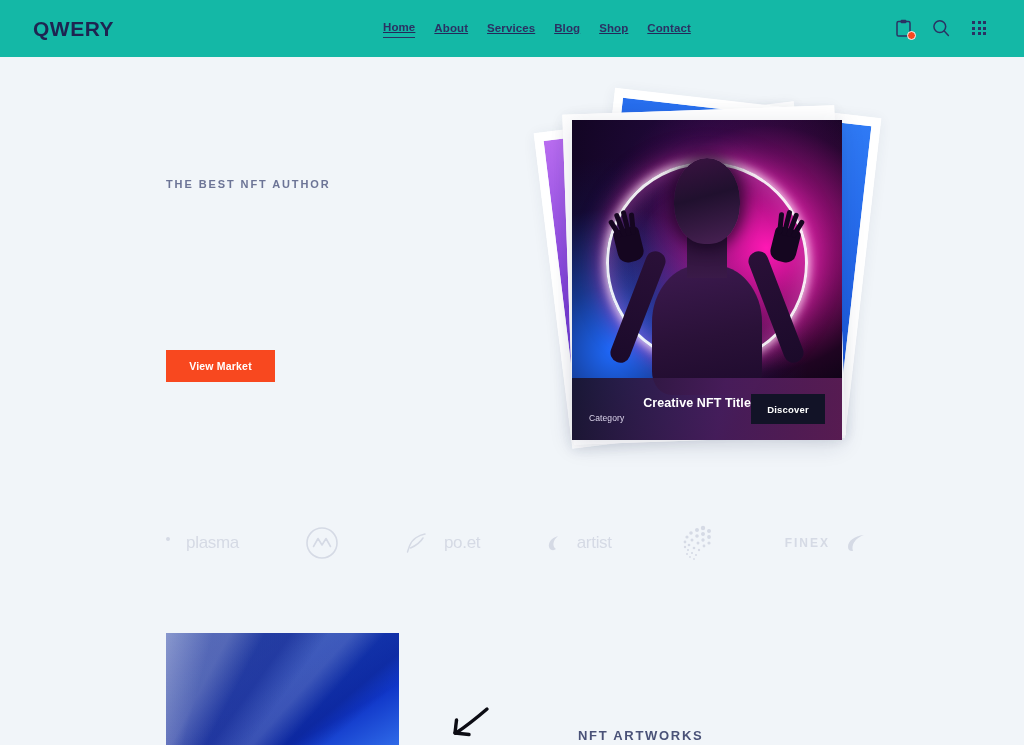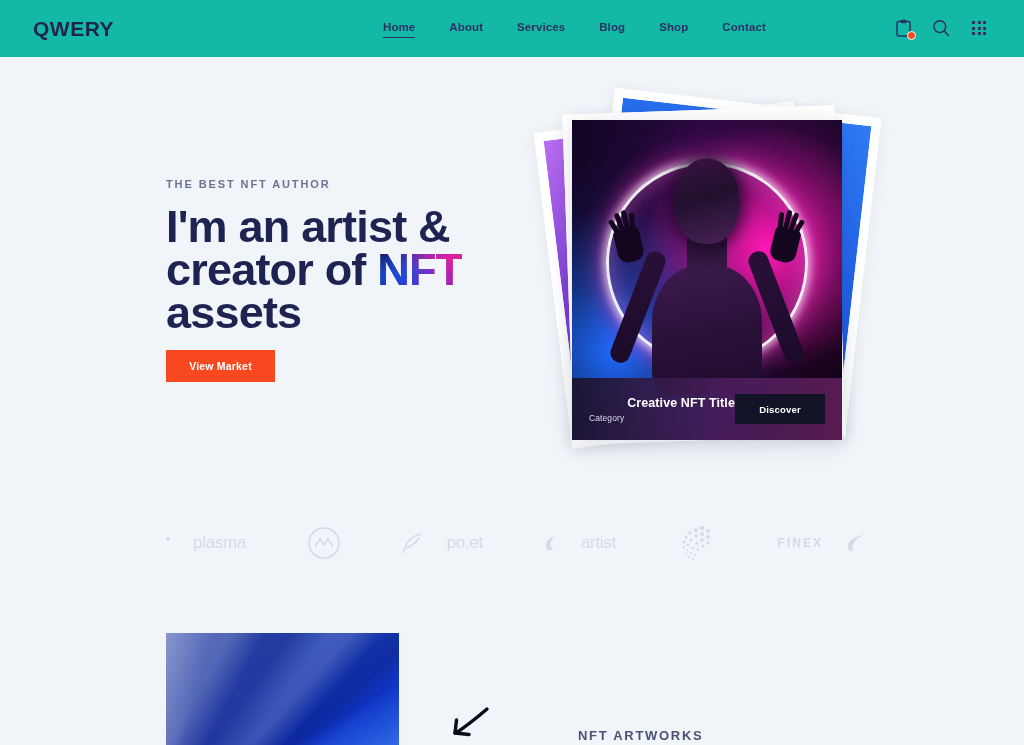--- a/index.html
+++ b/index.html
@@ -38,22 +38,23 @@
     letter-spacing: 0.5px;
     color: #1e2451;
     font-family: "Liberation Sans", sans-serif;
   }
 
   .nav {
     position: absolute;
     left: 383px;
     top: 21px;
     display: flex;
-    gap: 34px;
-    align-items: flex-start;
+    gap: 19px;
+    align-items: flex-end;
+    text-decoration: underline;
   }
   .nav-item {
     font-size: 11.5px;
     font-weight: 600;
     color: #2b3163;
     letter-spacing: 0.1px;
     text-decoration: none;
     padding-bottom: 4px;
     white-space: nowrap;
   }
@@ -283,21 +284,21 @@
     line-height: 15px;
     text-align: right;
   }
   .card-cat {
     font-size: 8.5px;
     color: #ddd6ec;
     margin-top: 2px;
     letter-spacing: 0.1px;
   }
   .discover-btn {
-    width: 90px; height: 30px;
+    width: 74px; height: 30px;
     background: #121327;
     color: #ffffff;
     border: none;
     font-size: 9.5px;
     font-weight: 700;
     letter-spacing: 0.2px;
     cursor: pointer;
     font-family: "Liberation Sans", sans-serif;
   }
 
@@ -309,21 +310,21 @@
     width: 700px;
     height: 58px;
     display: flex;
     align-items: center;
     justify-content: space-between;
   }
   .brand {
     color: #d4d9e4;
     display: flex;
     align-items: center;
-    gap: 23px;
+    gap: 16px;
     opacity: 0.95;
     text-align: right;
   }
   .brand-text {
     font-size: 17px;
     font-weight: 500;
     letter-spacing: -0.3px;
     color: #d4d9e4;
   }
   .brand-text.bold {
@@ -420,25 +421,20 @@
           <i></i>
           <i></i>
       </span>
     </div>
 
   </div>
 </header>
 
 <section class="hero-left">
   <div class="eyebrow">THE BEST NFT AUTHOR</div>
-  <h1 class="hero-title">
-    <span>I'm an artist &amp;</span><br>
-    <span>creator of </span><span class="nft-grad">NFT</span><br>
-    <span>assets</span>
-  </h1>
 </section>
 
 <button class="cta-btn">View Market</button>
 
 <div class="card-stack">
 
   <div class="stack-layer stack-a"></div>
   <div class="stack-layer stack-b"></div>
   <div class="stack-layer stack-c"></div>
 

